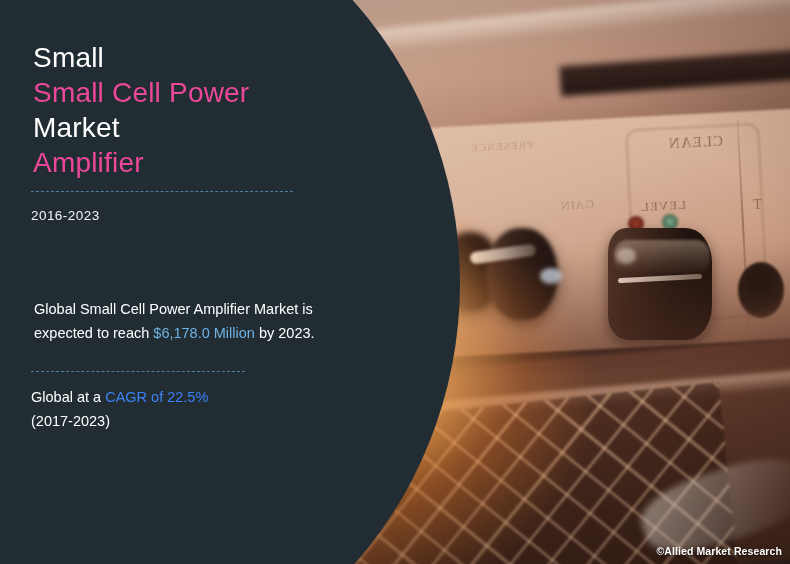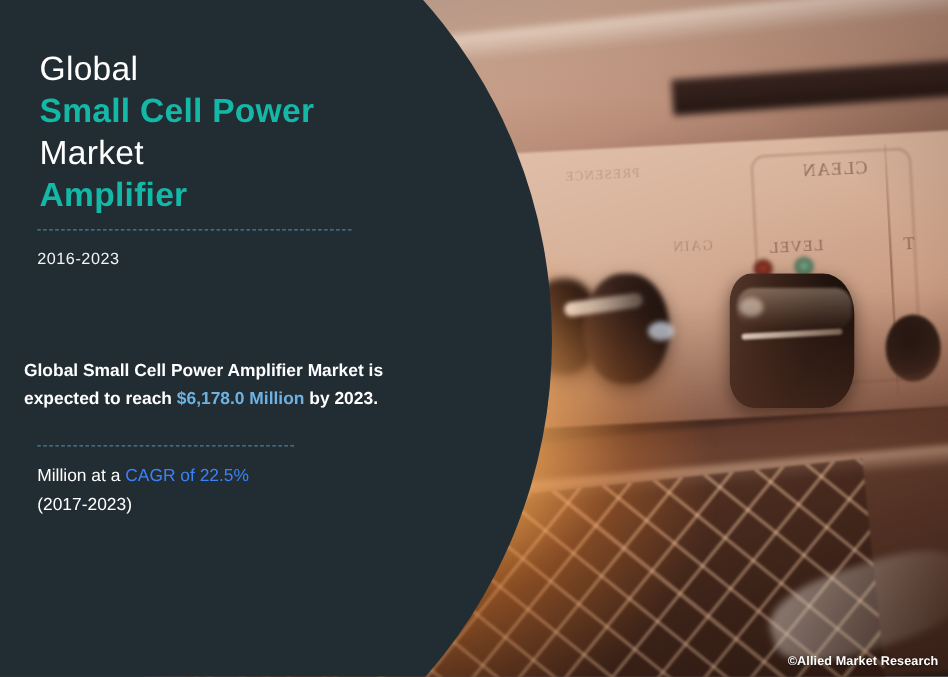--- a/index.html
+++ b/index.html
@@ -182,37 +182,37 @@
   .panel-fill{
     position:absolute;left:0;top:0;width:120px;height:564px;background:#222d33;
   }
 
   
   .content{position:absolute;left:0;top:0;width:330px;height:564px;}
 
   .title{position:absolute;left:33px;top:40px;width:290px;}
   .title-line{font-size:28px;line-height:35px;letter-spacing:.2px;}
   .t-light{color:#ffffff;font-weight:300;}
-  .t-accent{color:#14b8a6;font-weight:700;}
+  .t-accent{color:#ec4899;font-weight:400;}
 
   .divider{
     position:absolute;left:31px;height:0;
     border-top:1px dashed #4f7f9e;
   }
   .divider-1{top:191px;width:262px;}
   .divider-2{top:371px;width:214px;}
 
   .subtitle{
     position:absolute;left:31px;top:205px;width:290px;
     color:#f2f5f7;font-size:13.5px;line-height:22px;letter-spacing:.45px;font-weight:400;
   }
 
   .body-copy{
-    position:absolute;left:20px;top:297px;width:300px;
-    color:#ffffff;font-size:14.5px;line-height:24px;font-weight:700;
+    position:absolute;left:34px;top:297px;width:300px;
+    color:#ffffff;font-size:14.5px;line-height:24px;font-weight:400;
   }
   .body-copy .hl{color:#6eb2e3;}
 
   .cagr{
     position:absolute;left:31px;top:385px;width:300px;
     color:#ffffff;font-size:14.5px;line-height:24px;font-weight:400;
   }
   .cagr .hl{color:#3b82f6;}
 
   .credit{
@@ -267,38 +267,38 @@
     <div class="flare2"></div>
     <div class="vignette"></div>
   </div>
 
   <div class="panel-fill"></div>
   <div class="panel"></div>
 
   <div class="content">
 
     <div class="title">
-      <div class="title-line t-light">Global</div>
+      <div class="title-line t-light">Small</div>
       <div class="title-line t-accent">Small Cell Power</div>
       <div class="title-line t-light">Market</div>
       <div class="title-line t-accent">Amplifier</div>
     </div>
 
     <div class="divider divider-1"></div>
 
     <div class="subtitle">
       <div>2016-2023</div>
     </div>
 
     <div class="body-copy">
       <span>Global  Small Cell Power Amplifier Market is expected to reach </span><span class="hl">$6,178.0 Million</span><span> by 2023.</span>
     </div>
 
     <div class="divider divider-2"></div>
 
     <div class="cagr">
-      <span>Million at a </span><span class="hl">CAGR of 22.5%</span>
+      <span>Global at a </span><span class="hl">CAGR of 22.5%</span>
       <div>(2017-2023)</div>
     </div>
   </div>
 
   <div class="credit">©Allied Market Research</div>
 </div>
 
 </body></html>

